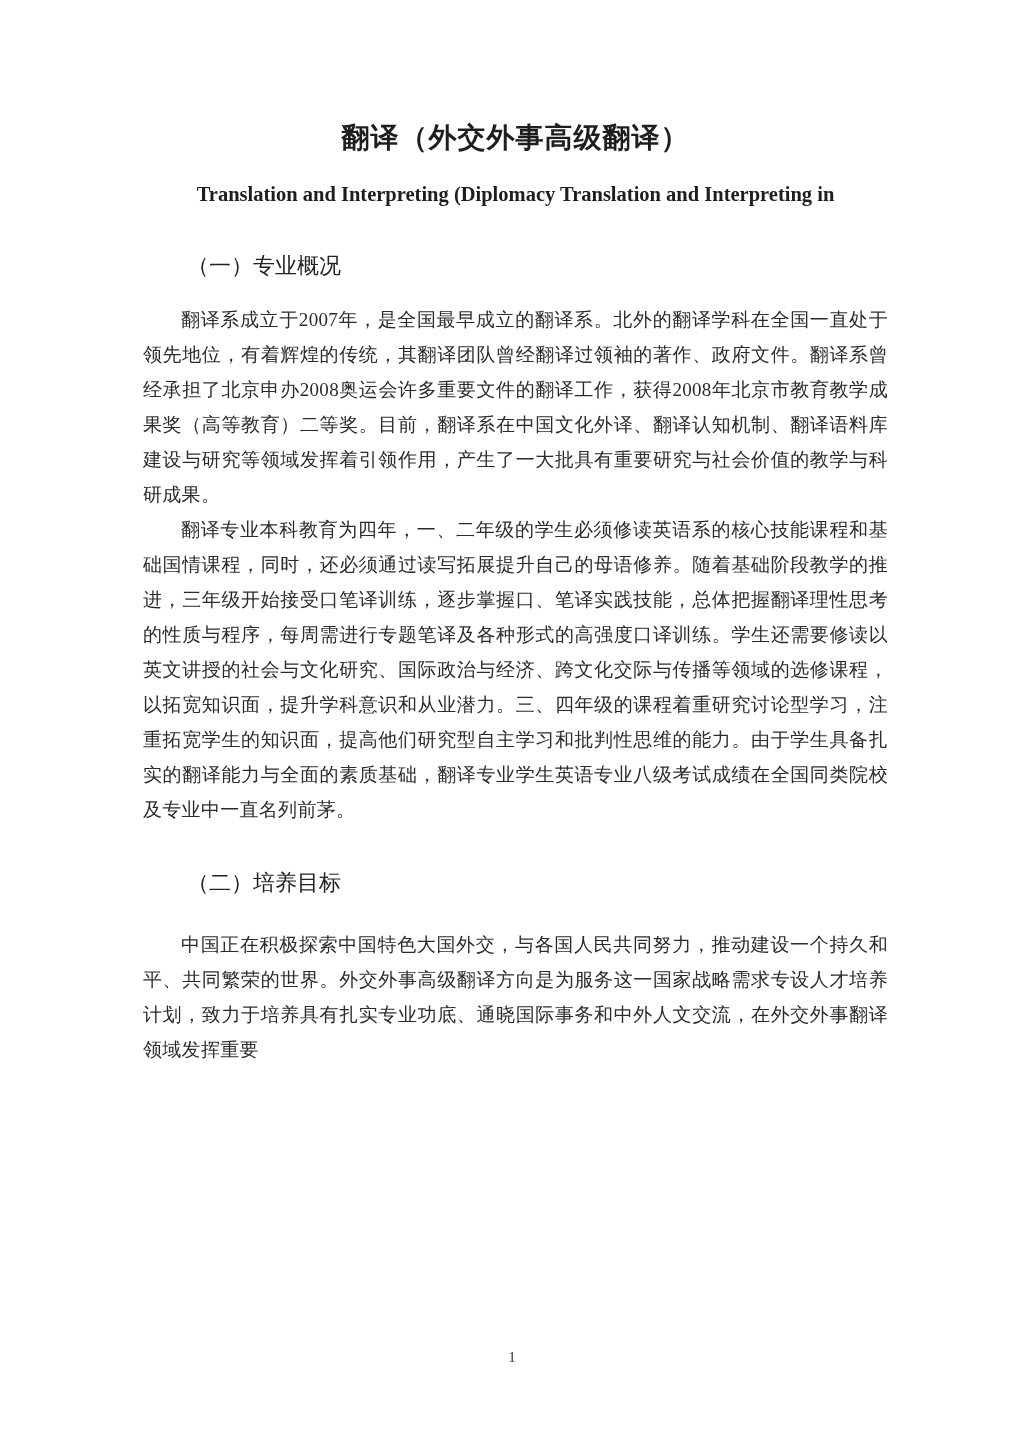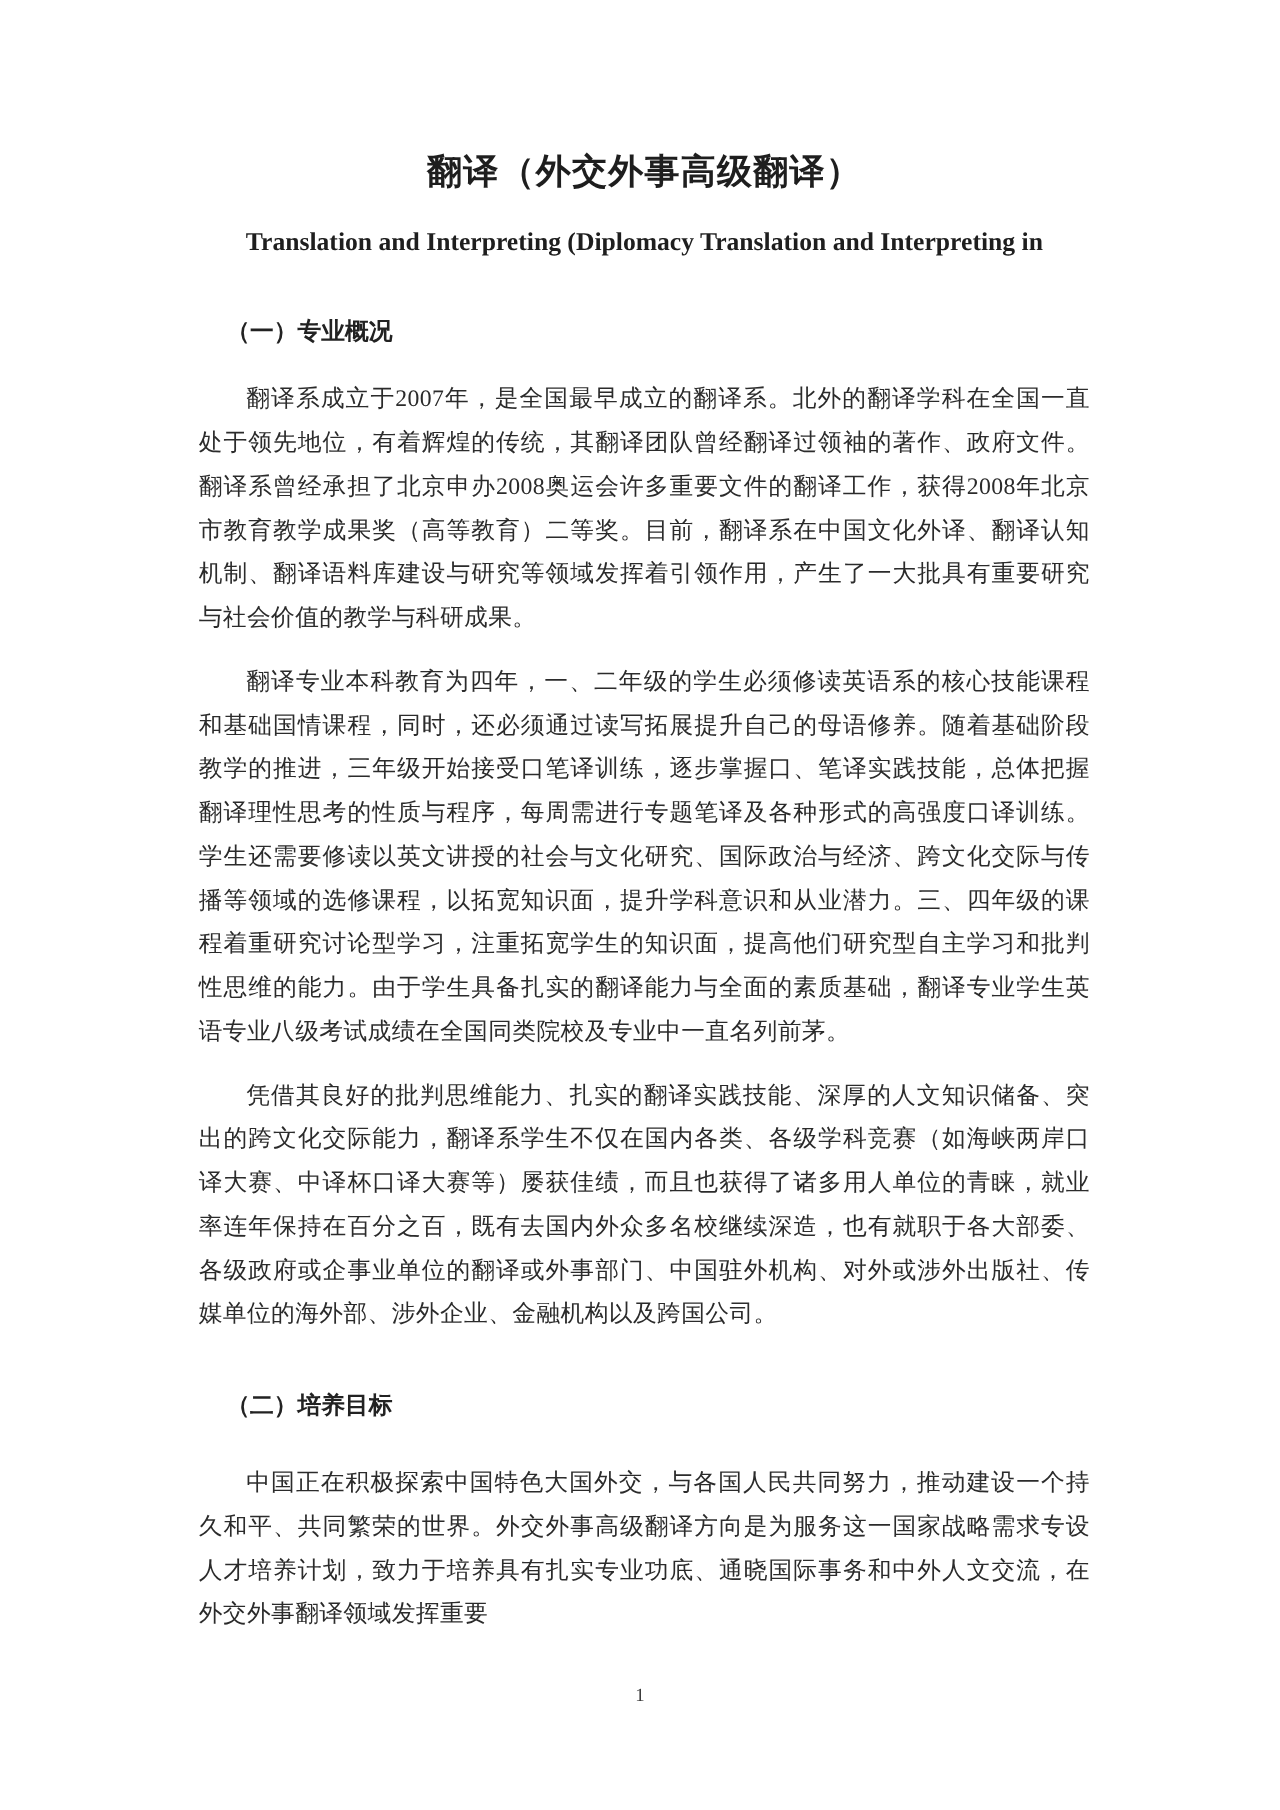--- a/index.html
+++ b/index.html
@@ -32,28 +32,28 @@
       margin: 0 0 36px 0;
       text-align: center;
       font-size: 20.5px;
       line-height: 44px;
       font-weight: bold;
       color: #1e1e1e;
       font-family: "Liberation Serif", "DejaVu Serif", serif;
     }
     .section-heading {
       margin: 28px 0 22px 0;
-      font-size: 19px;
+      font-size: 22px;
       line-height: 28px;
-      font-weight: bold;
+      font-weight: normal;
       text-indent: 2em;
       color: #222222;
     }
     .body-para {
-      margin: 16px;
+      margin: 0;
       font-size: 19px;
       line-height: 35px;
       text-align: justify;
       text-justify: inter-ideograph;
       text-indent: 2em;
       color: #2b2b2b;
       letter-spacing: 0.3px;
     }
     .section-heading.second {
       margin-top: 42px;
@@ -80,21 +80,20 @@
     <div>Translation and Interpreting (Diplomacy Translation and Interpreting in</div>
   </div>
 
   <h2 class="section-heading">（一）专业概况</h2>
 
   <p class="body-para">翻译系成立于2007年，是全国最早成立的翻译系。北外的翻译学科在全国一直处于领先地位，有着辉煌的传统，其翻译团队曾经翻译过领袖的著作、政府文件。翻译系曾经承担了北京申办2008奥运会许多重要文件的翻译工作，获得2008年北京市教育教学成果奖（高等教育）二等奖。目前，翻译系在中国文化外译、翻译认知机制、翻译语料库建设与研究等领域发挥着引领作用，产生了一大批具有重要研究与社会价值的教学与科研成果。</p>
 
   <p class="body-para">翻译专业本科教育为四年，一、二年级的学生必须修读英语系的核心技能课程和基础国情课程，同时，还必须通过读写拓展提升自己的母语修养。随着基础阶段教学的推进，三年级开始接受口笔译训练，逐步掌握口、笔译实践技能，总体把握翻译理性思考的性质与程序，每周需进行专题笔译及各种形式的高强度口译训练。学生还需要修读以英文讲授的社会与文化研究、国际政治与经济、跨文化交际与传播等领域的选修课程，以拓宽知识面，提升学科意识和从业潜力。三、四年级的课程着重研究讨论型学习，注重拓宽学生的知识面，提高他们研究型自主学习和批判性思维的能力。由于学生具备扎实的翻译能力与全面的素质基础，翻译专业学生英语专业八级考试成绩在全国同类院校及专业中一直名列前茅。</p>
 
 
-  <p class="body-para">凭借其良好的批判思维能力、扎实的翻译实践技能、深厚的人文知识储备、突出的跨文化交际能力，翻译系学生不仅在国内各类、各级学科竞赛（如海峡两岸口译大赛、中译杯口译大赛等）屡获佳绩，而且也获得了诸多用人单位的青睐，就业率连年保持在百分之百，既有去国内外众多名校继续深造，也有就职于各大部委、各级政府或企事业单位的翻译或外事部门、中国驻外机构、对外或涉外出版社、传媒单位的海外部、涉外企业、金融机构以及跨国公司。</p>
 
   <h2 class="section-heading second">（二）培养目标</h2>
 
   <p class="body-para">中国正在积极探索中国特色大国外交，与各国人民共同努力，推动建设一个持久和平、共同繁荣的世界。外交外事高级翻译方向是为服务这一国家战略需求专设人才培养计划，致力于培养具有扎实专业功底、通晓国际事务和中外人文交流，在外交外事翻译领域发挥重要</p>
 
   <div class="page-number">1</div>
 
 </div>
 
 </body></html>

